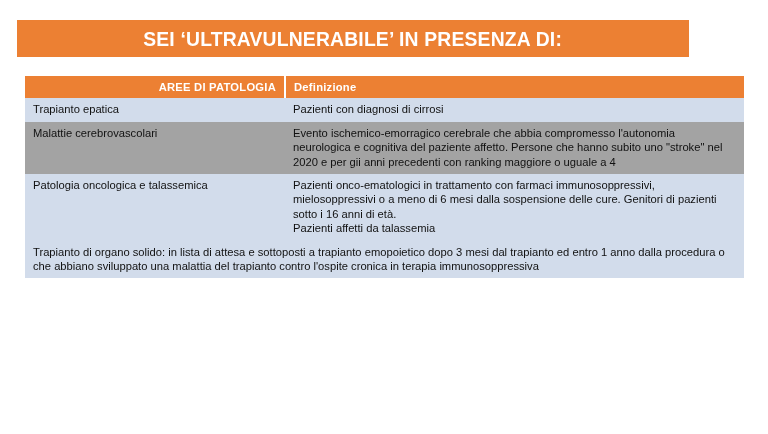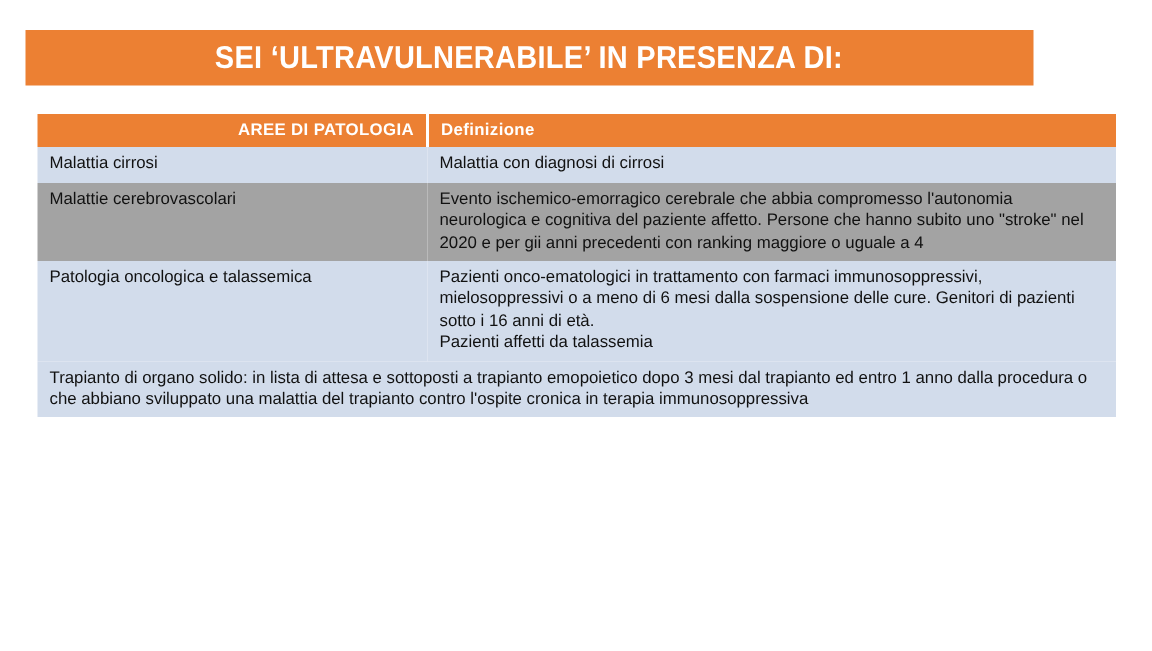--- a/index.html
+++ b/index.html
@@ -113,22 +113,22 @@
     <col class="col-def">
   </colgroup>
   <thead>
     <tr>
       <th class="col-area">AREE DI PATOLOGIA</th>
       <th class="col-def">Definizione</th>
     </tr>
   </thead>
   <tbody id="table-body">
       <tr class="band-dark">
-        <td class="col-area">Malattia cirrosi</td>
-        <td class="col-def">Malattia con diagnosi di cirrosi</td>
+        <td class="col-area">Trapianto epatica</td>
+        <td class="col-def">Pazienti con diagnosi di cirrosi</td>
       </tr>
       <tr class="band-light">
         <td class="col-area">Malattie cerebrovascolari</td>
         <td class="col-def">Evento ischemico-emorragico cerebrale che abbia compromesso l'autonomia neurologica e cognitiva del paziente affetto. Persone che hanno subito uno "stroke" nel 2020 e per gii anni precedenti con ranking maggiore o uguale a 4</td>
       </tr>
       <tr class="band-dark">
         <td class="col-area">Patologia oncologica e talassemica</td>
         <td class="col-def">Pazienti onco-ematologici in trattamento con farmaci immunosoppressivi, mielosoppressivi o a meno di 6 mesi dalla sospensione delle cure. Genitori di pazienti sotto i 16 anni di età.<br>Pazienti affetti da talassemia</td>
       </tr>
       <tr class="band-dark">

